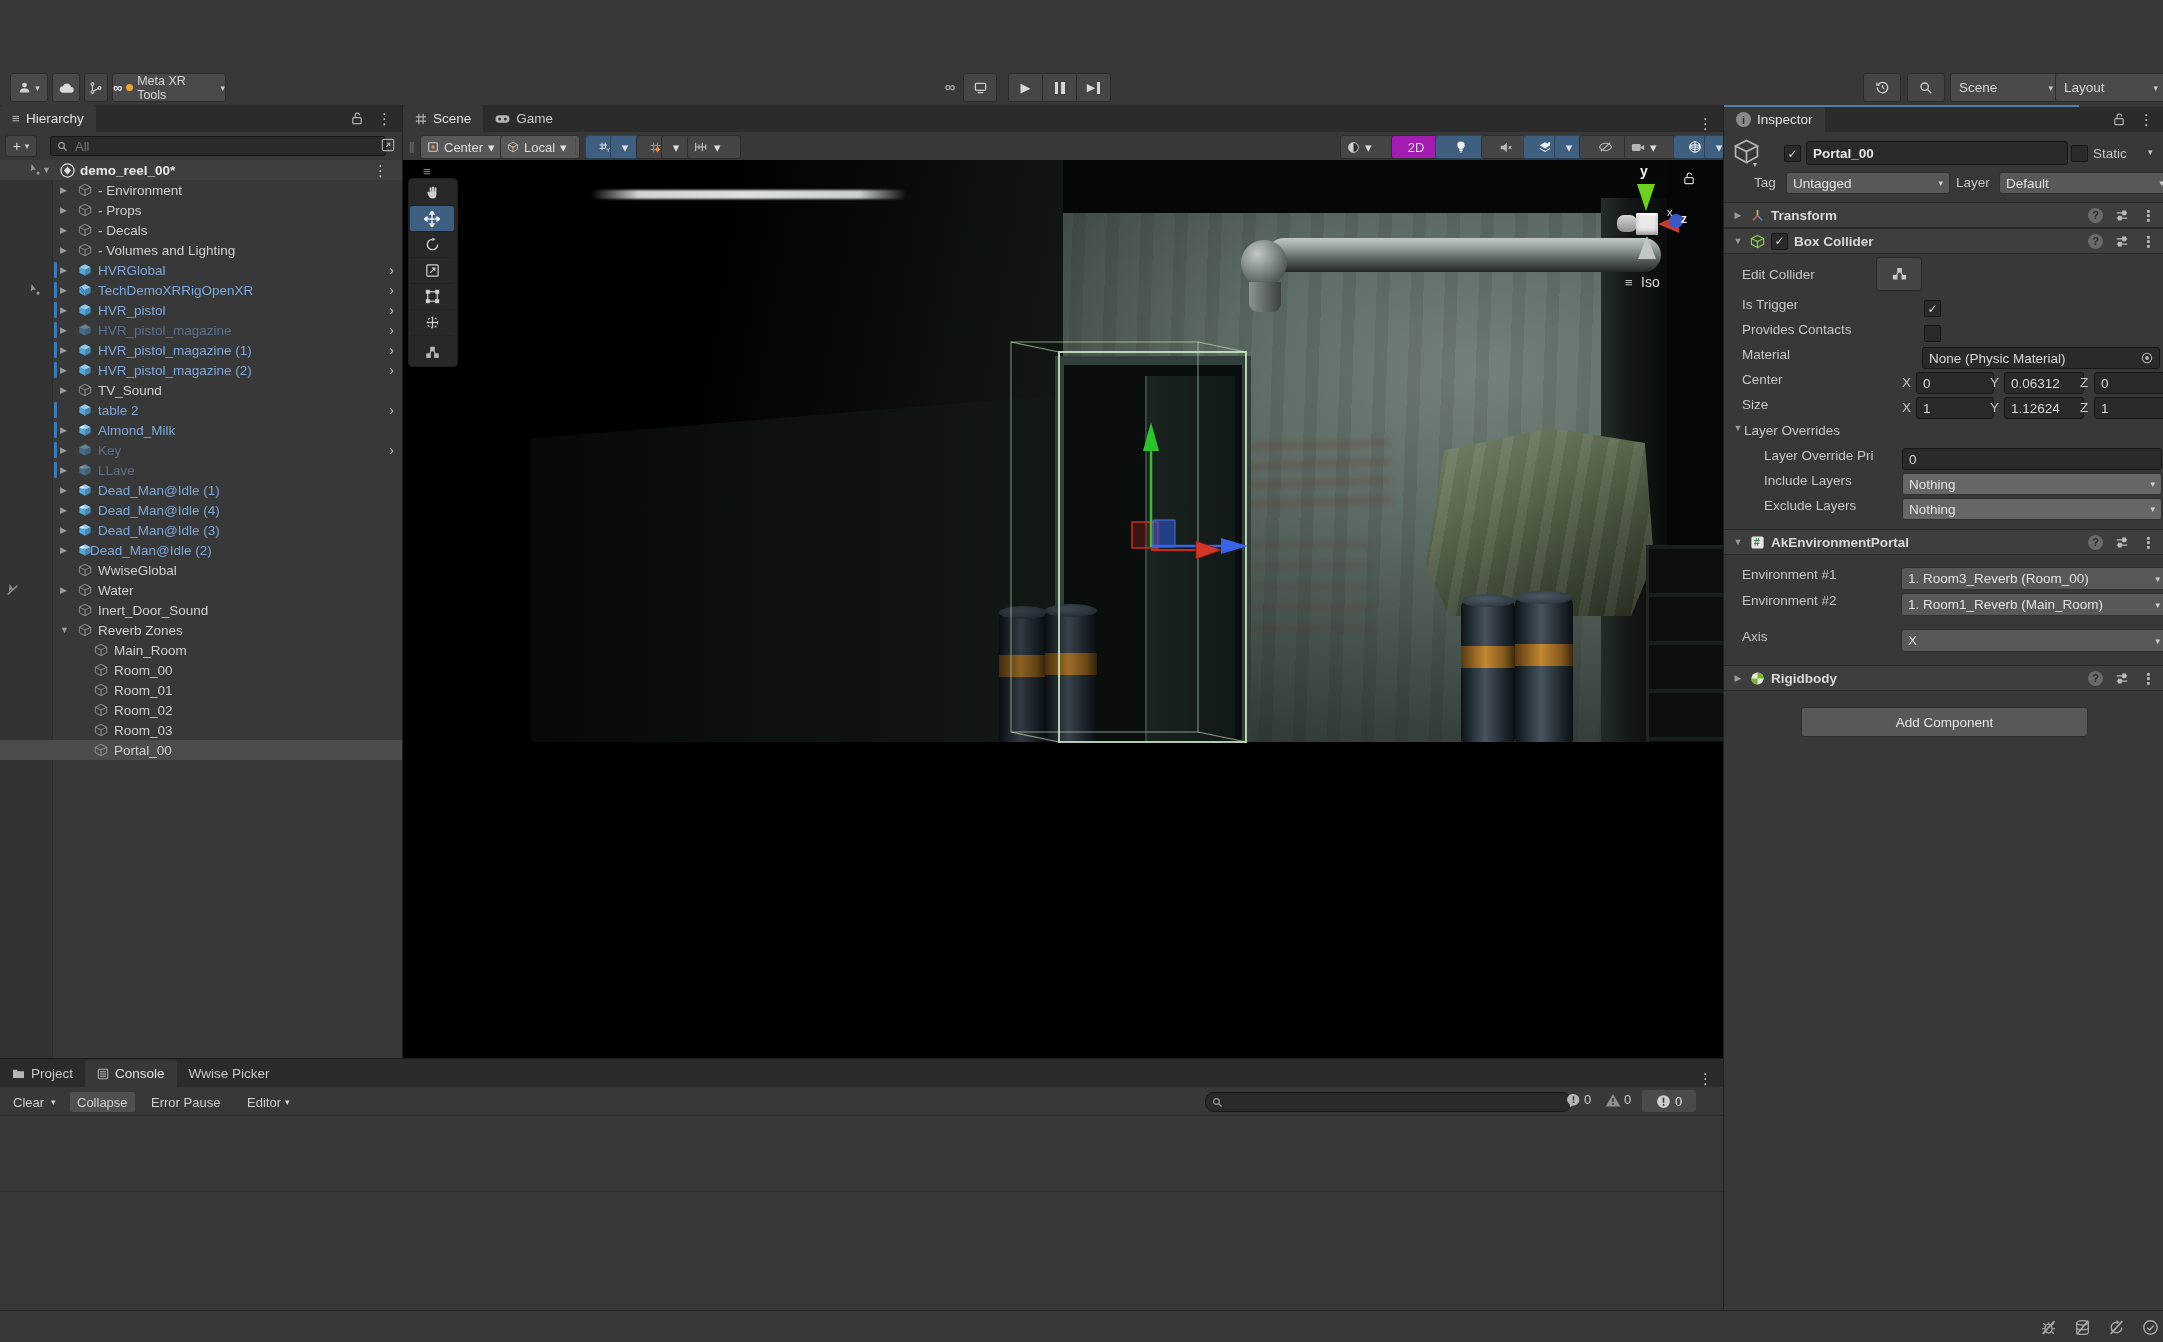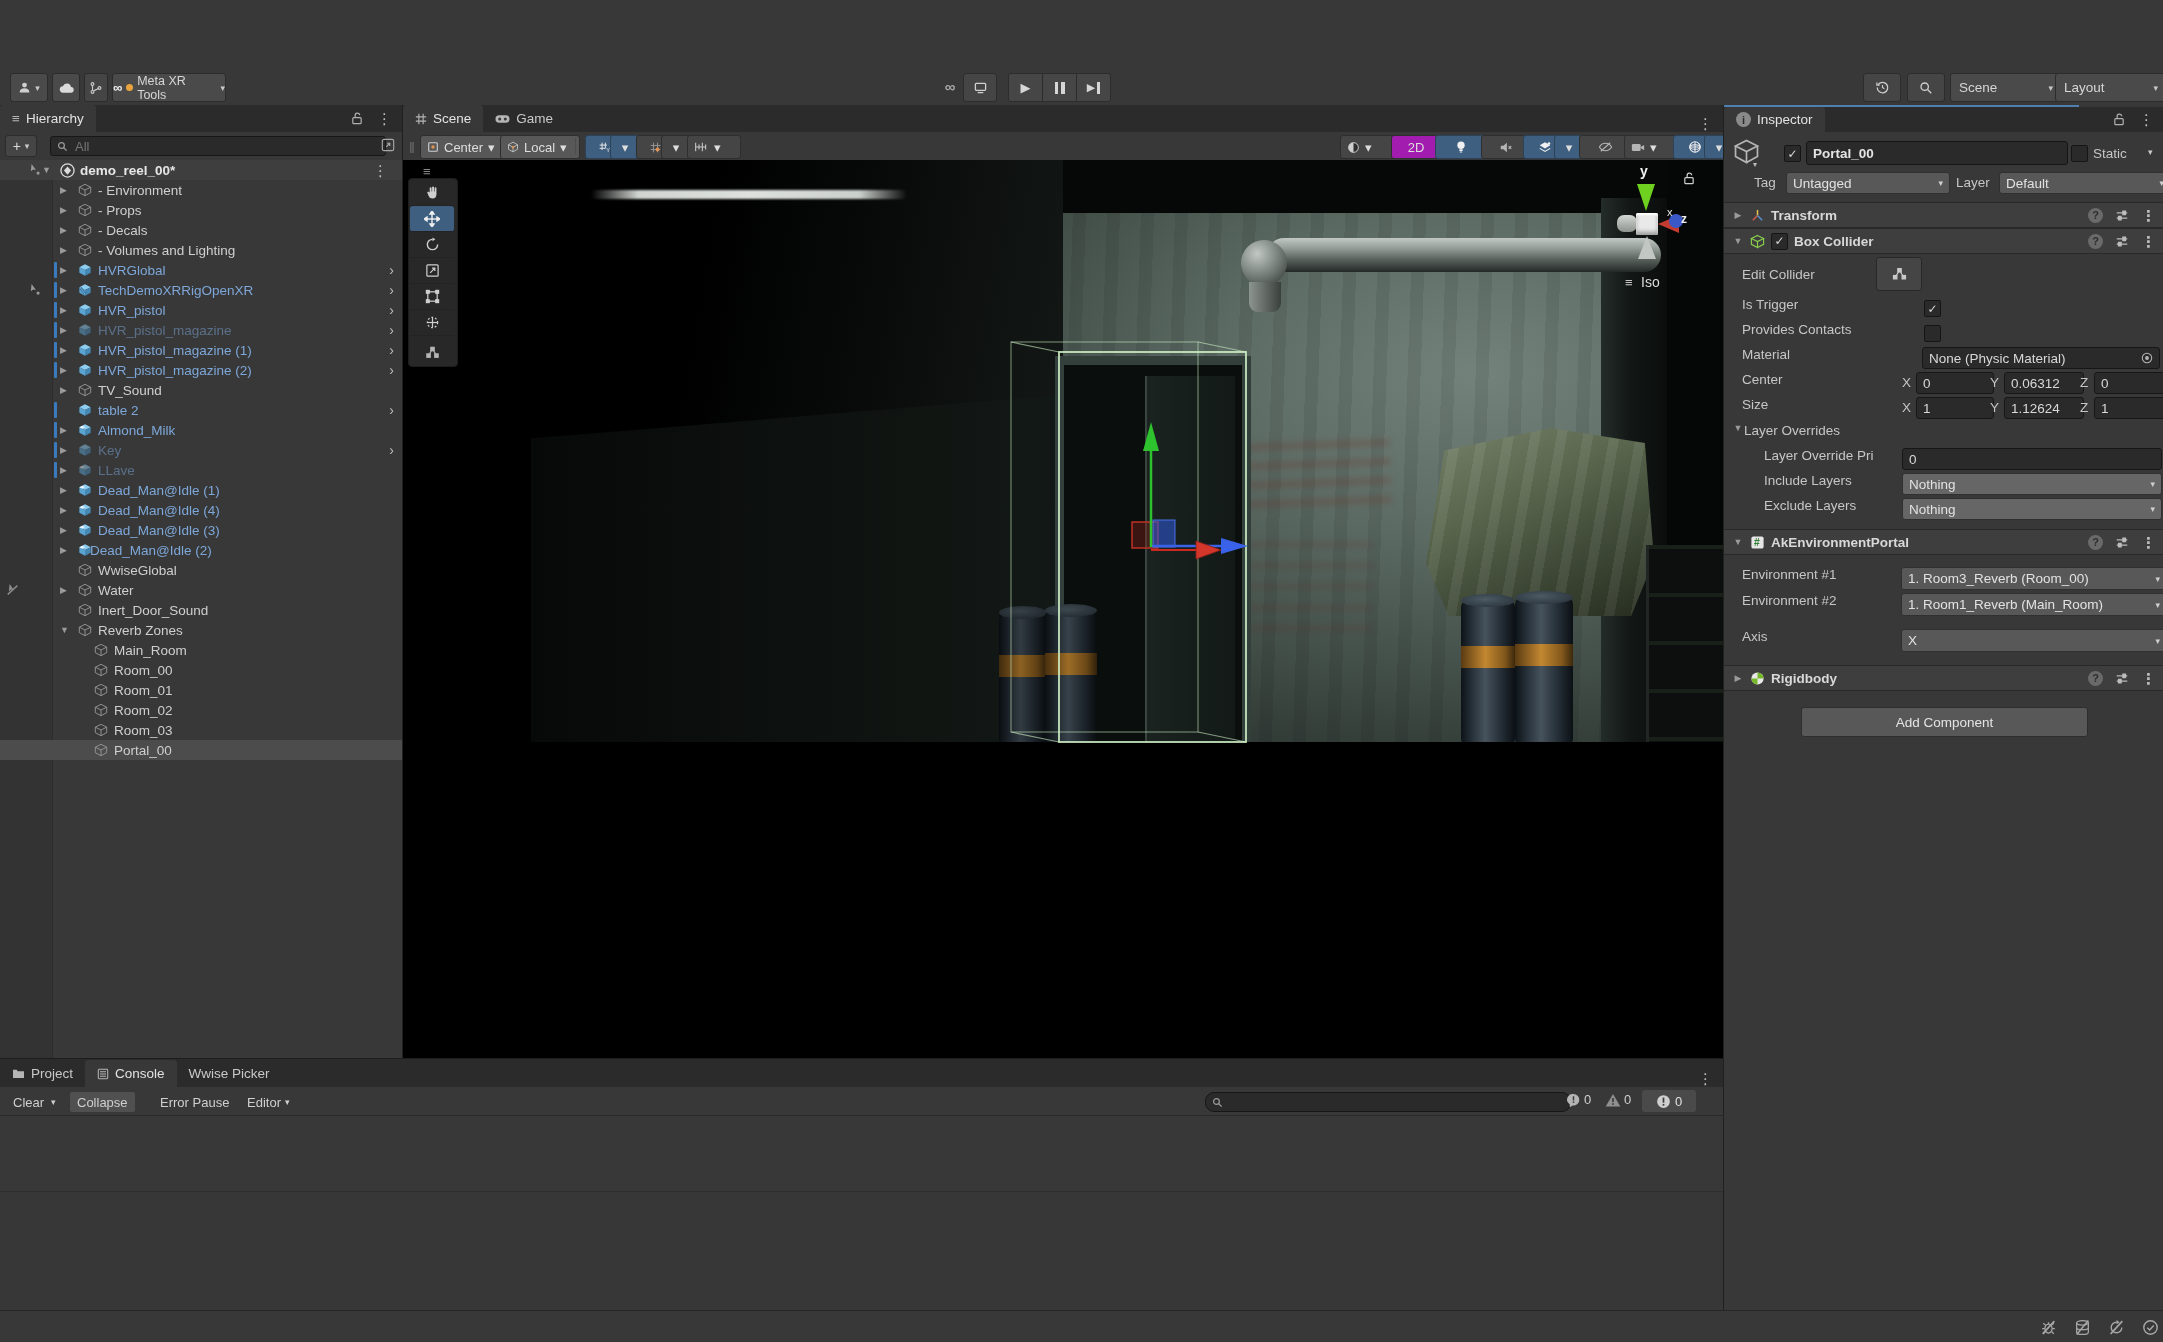--- a/index.html
+++ b/index.html
@@ -1122,21 +1122,21 @@
     </div>
     <div class="cbtn" style="left:6px;">
         <span>Clear</span>
       </div>
     <div class="cbtn" style="left:47px;padding:0 4px;">
         <span style="font-size:9px;">▾</span>
       </div>
     <div class="cbtn" style="left:70px;background:#505050;">
         <span>Collapse</span>
       </div>
-    <div class="cbtn" style="left:153px;justify-content:flex-end;">
+    <div class="cbtn" style="left:144px;justify-content:flex-end;">
         <span>Error Pause</span>
       </div>
     <div class="cbtn" style="left:240px;">
         <span>Editor</span>
         <span style="font-size:9px;">▾</span>
       </div>
     <div class="field abs" style="left:1205px;top:33px;width:352px;height:18px;border-radius:9px;gap:5px;">
       <span>
           <svg width="11" height="11" viewBox="0 0 16 16" fill="none" stroke="#9a9a9a" stroke-width="1.8">
             <circle cx="6.5" cy="6.5" r="4.2"></circle>

